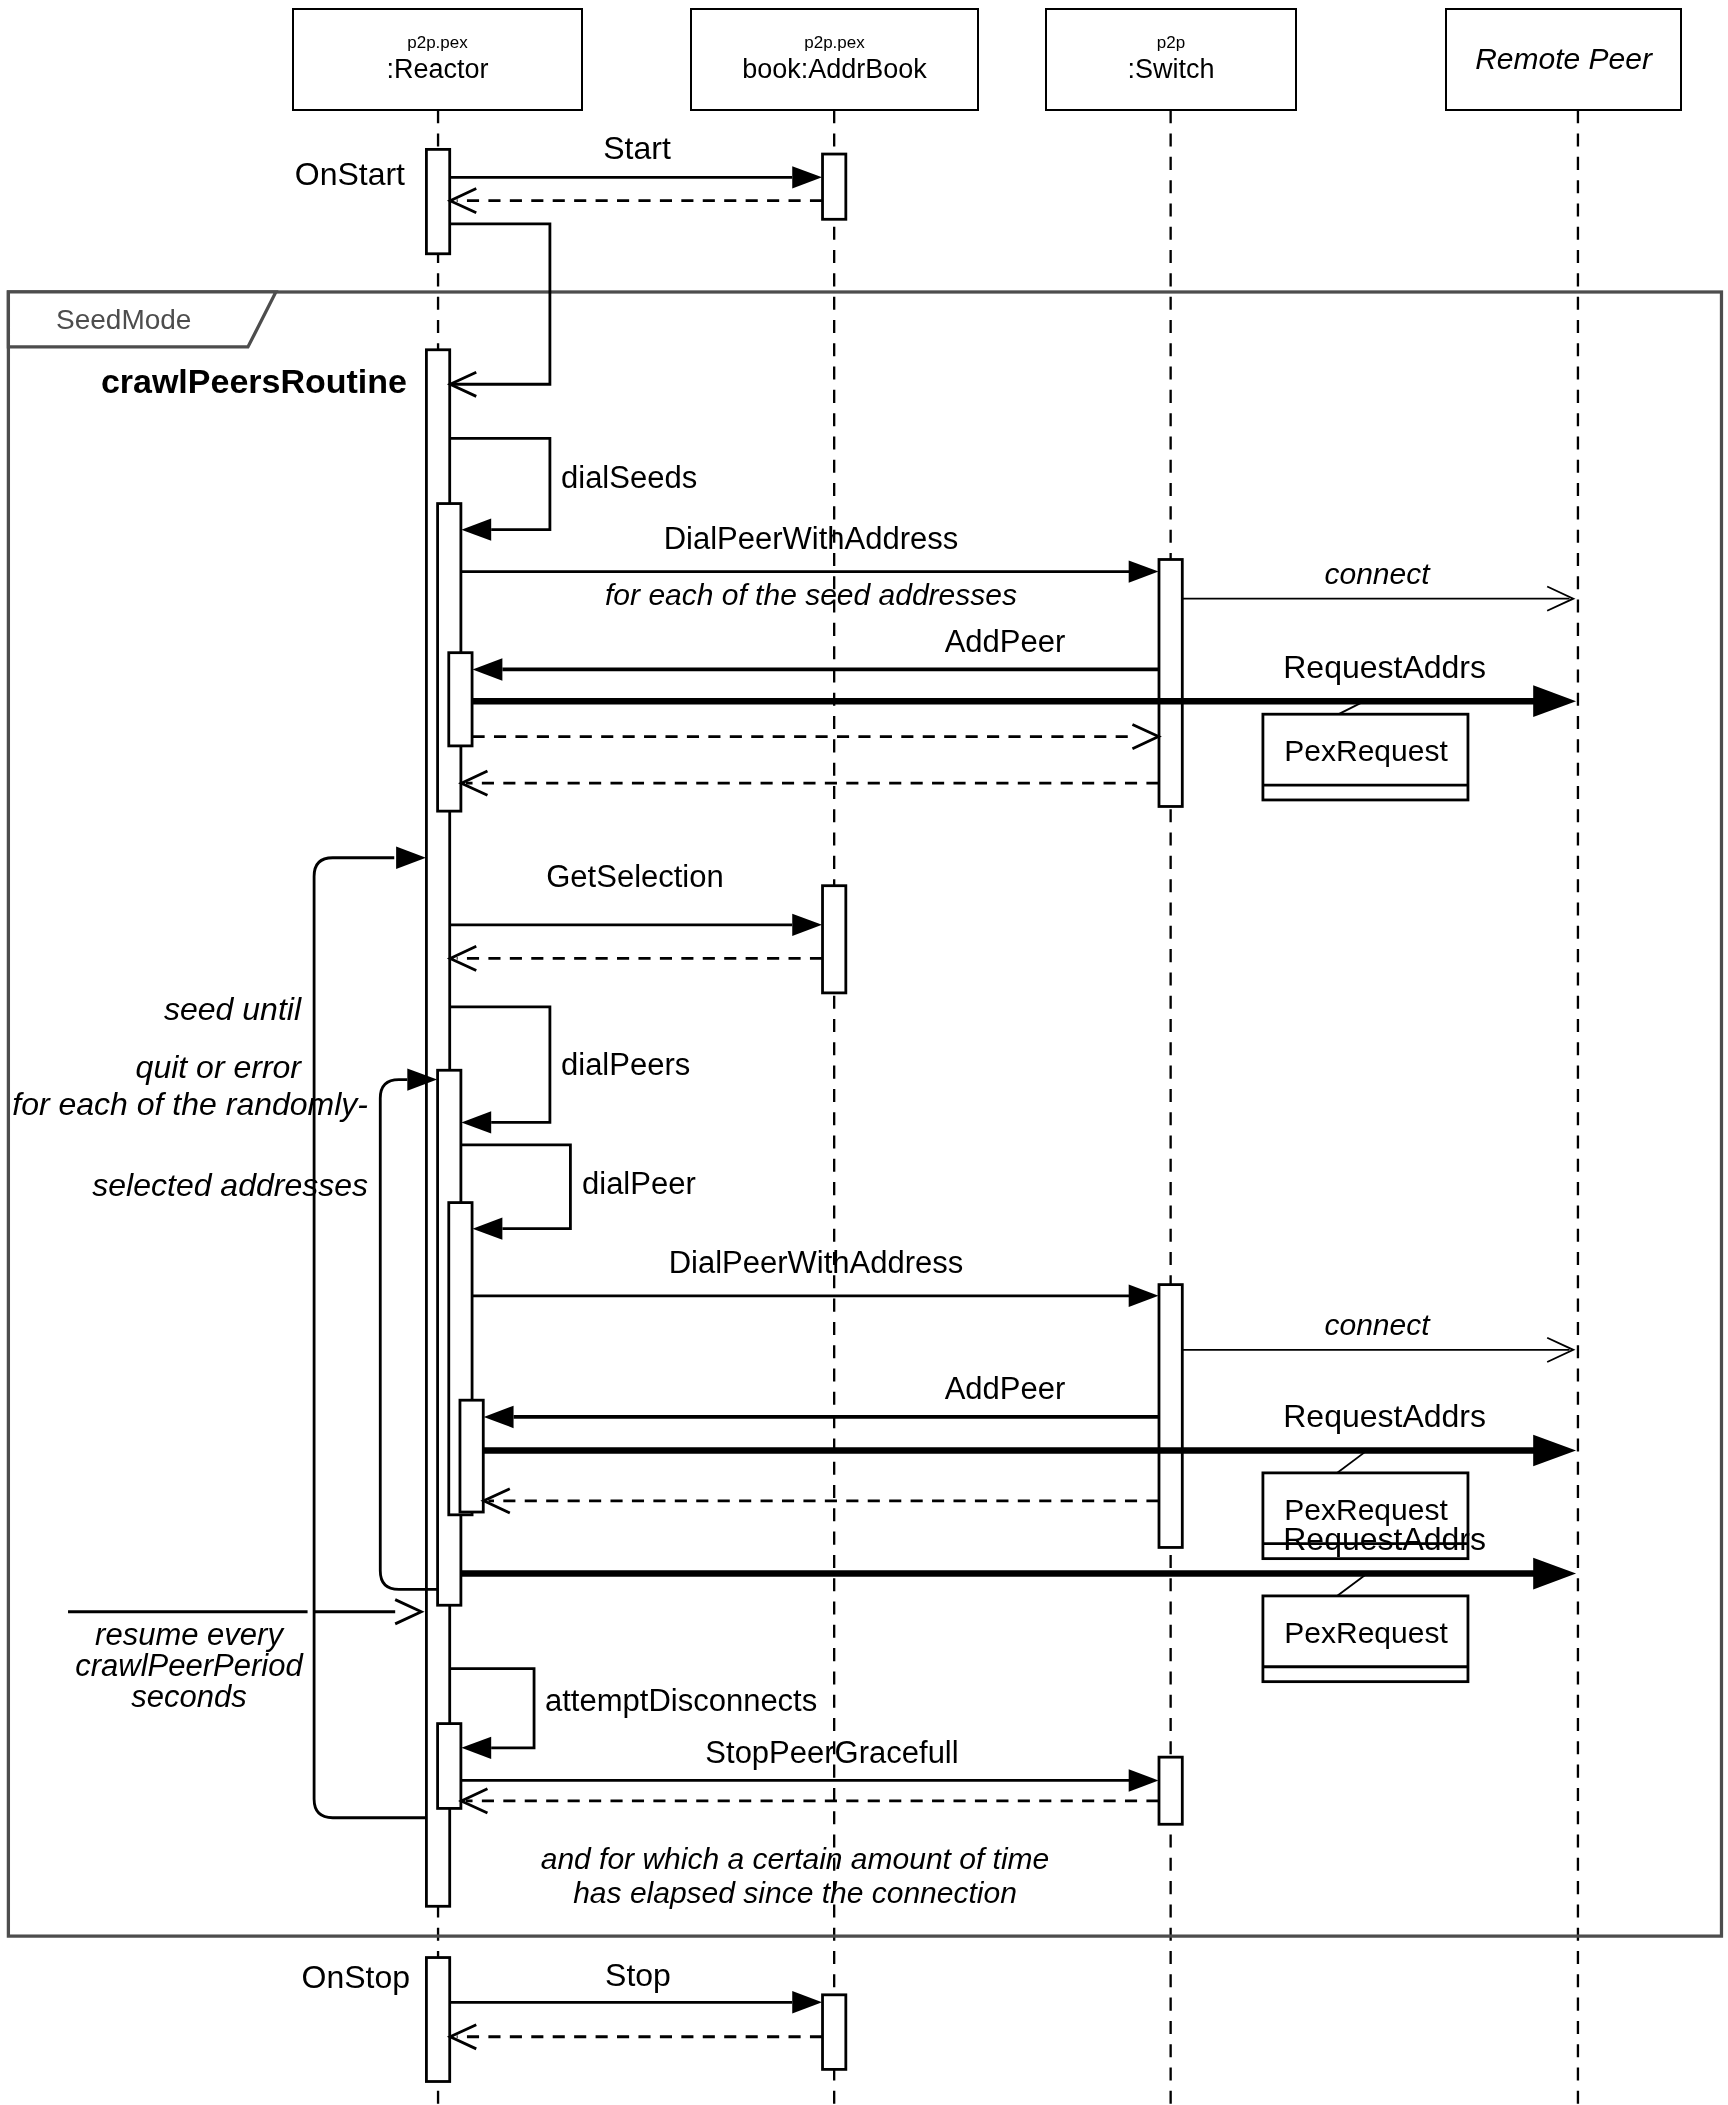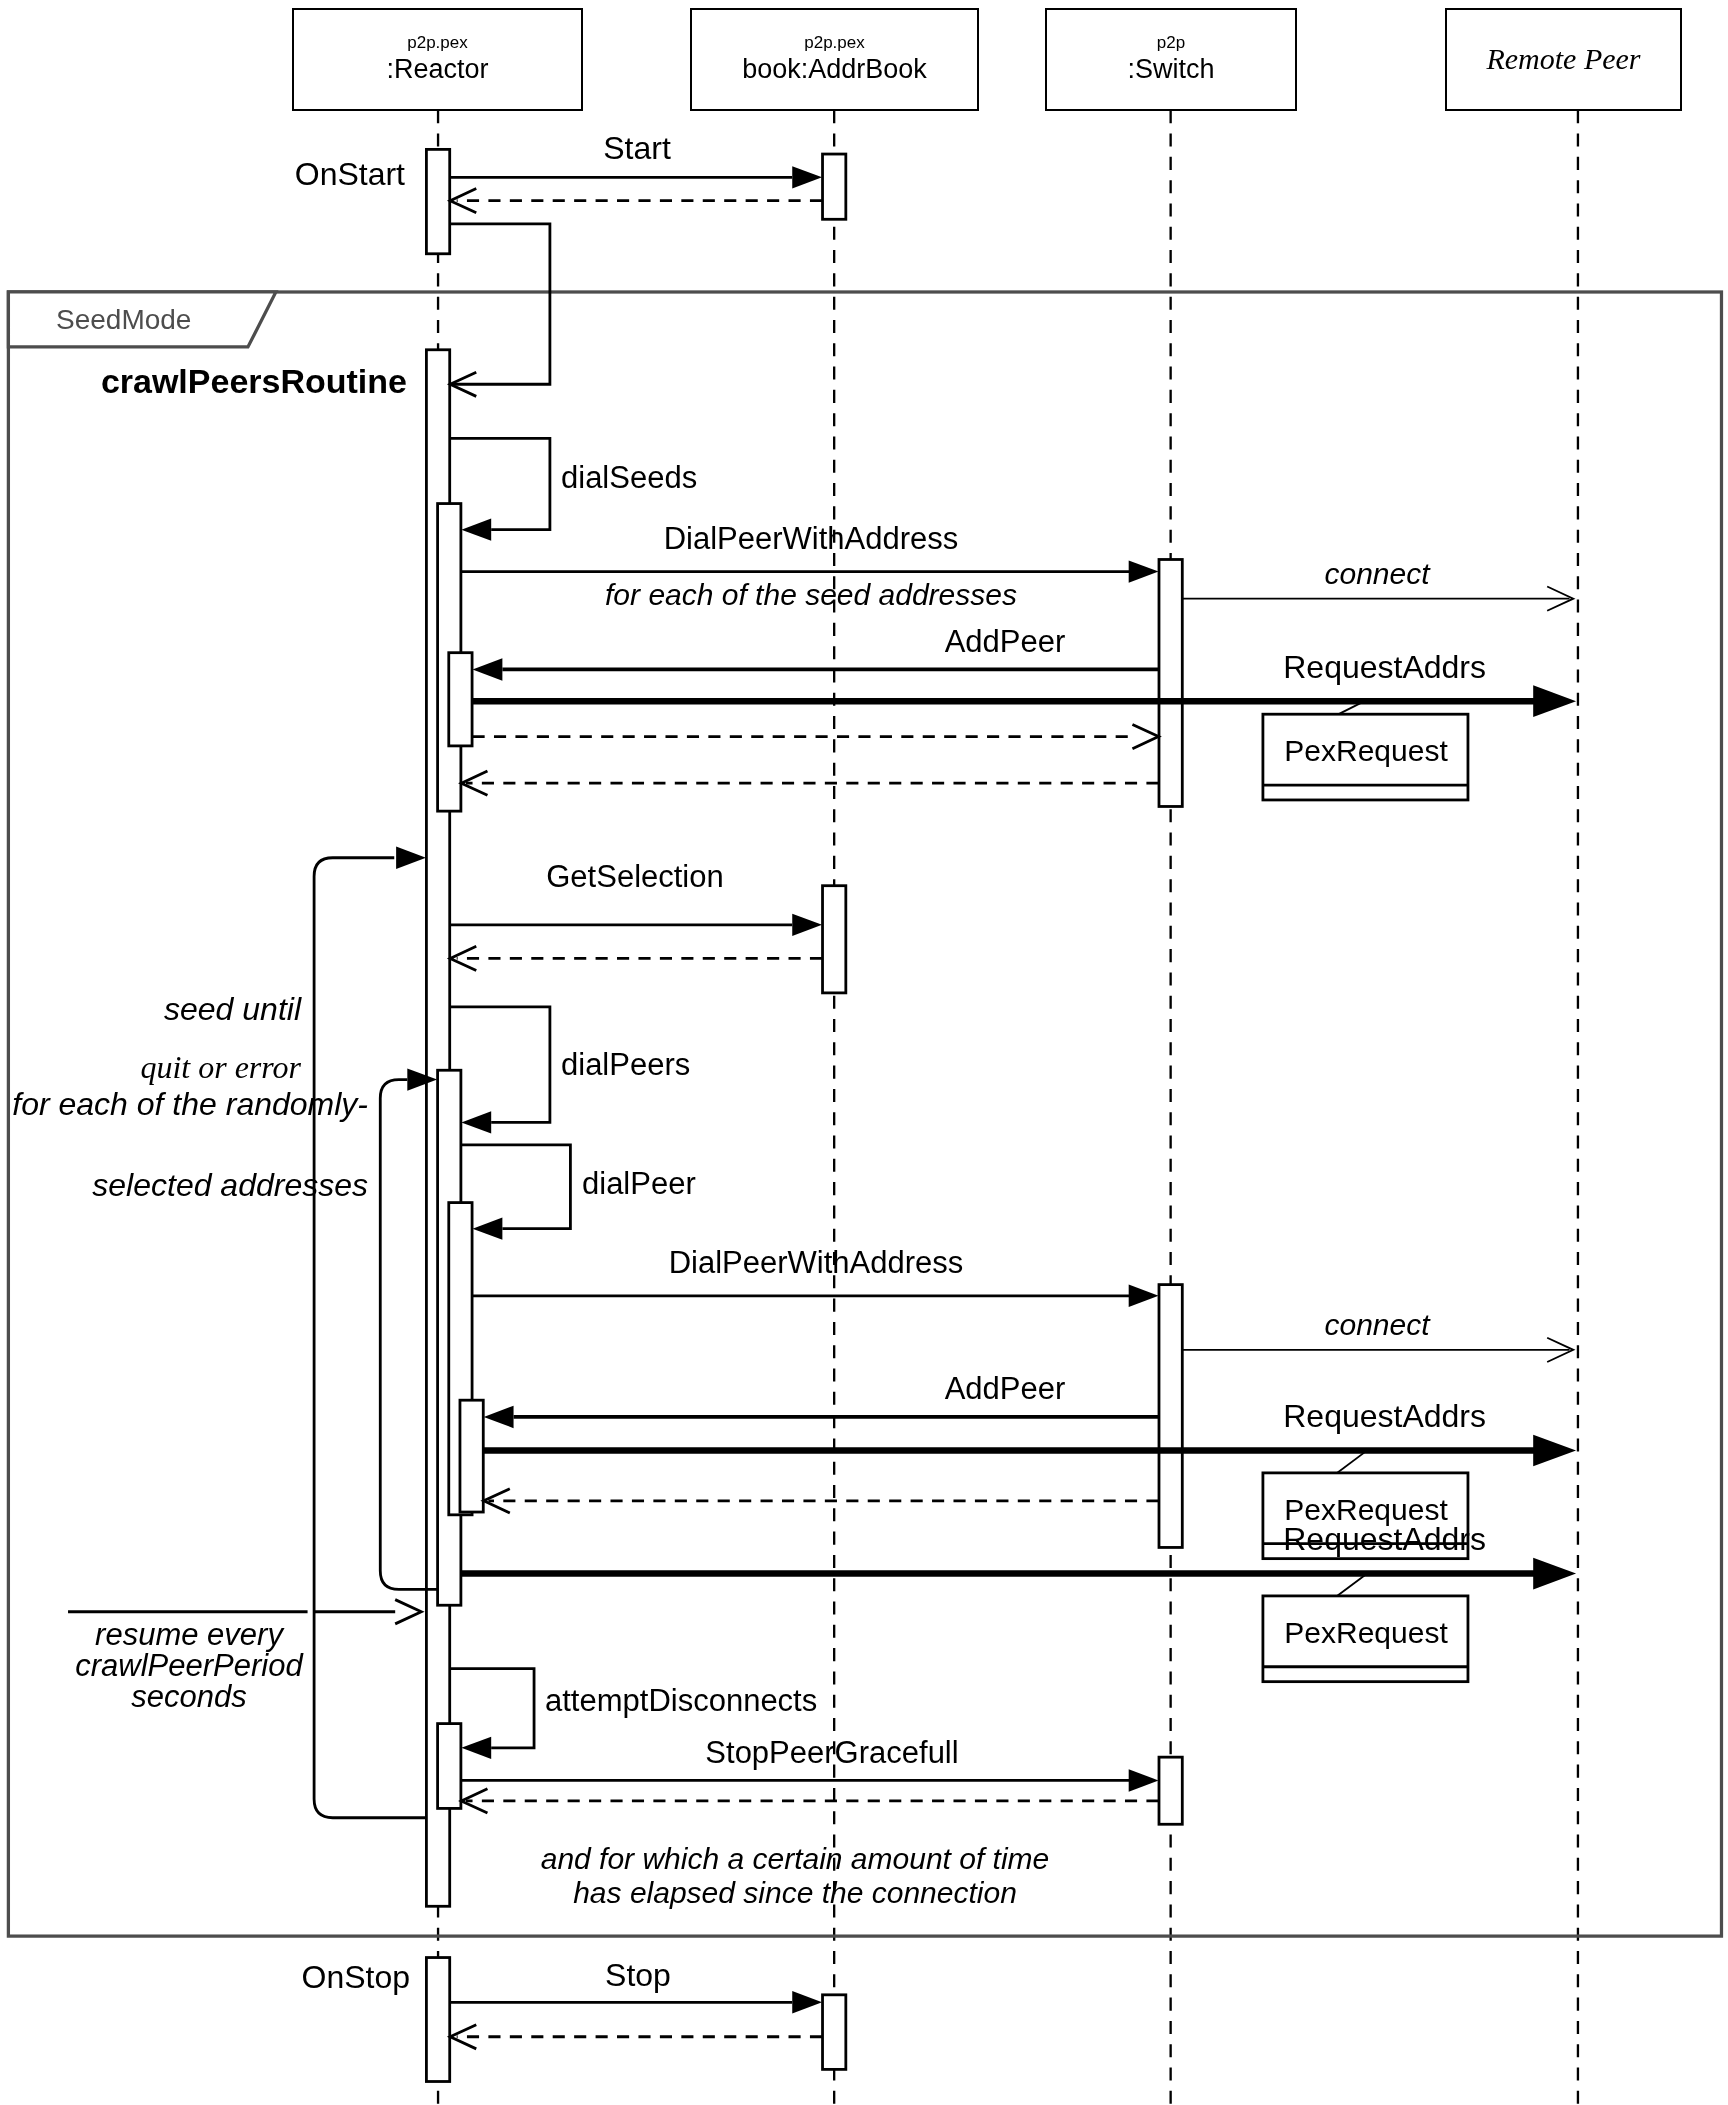--- a/index.html
+++ b/index.html
@@ -248,21 +248,21 @@
     <span class="l2">:Reactor</span>
   </div>
   <div class="pbox" style="left:690px;width:289px;">
     <span class="l1">p2p.pex</span>
     <span class="l2">book:AddrBook</span>
   </div>
   <div class="pbox" style="left:1045px;width:252px;">
     <span class="l1">p2p</span>
     <span class="l2">:Switch</span>
   </div>
-  <div class="pbox" style="left:1445px;width:237px;font-family:Liberation Serif, serif;">
+  <div class="pbox" style="left:1445px;width:237px;">
     <span class="single">Remote Peer</span>
   </div>
 
   <div class="lbl s30 gray" style="left:56px;top:304px;">SeedMode</div>
 
   <div class="lbl s34" style="right:1323px;top:157px;">OnStart</div>
   <div class="lbl s34 c" style="left:637px;top:131px;">Start</div>
 
   <div class="lbl b" style="right:1321px;top:362px;">crawlPeersRoutine</div>
 
@@ -273,21 +273,21 @@
 
   <div class="lbl s32 i c" style="left:1377px;top:557px;">connect</div>
   <div class="lbl c" style="left:1005px;top:625px;">AddPeer</div>
   <div class="lbl s34" style="right:242px;top:650px;">RequestAddrs</div>
   <div class="lbl s32 c" style="left:1366px;top:734px;">PexRequest</div>
 
   <div class="lbl c" style="left:635px;top:860px;">GetSelection</div>
   <div class="lbl" style="left:561px;top:1048px;">dialPeers</div>
 
   <div class="lbl s34 i" style="right:1427px;top:992px;">seed until</div>
-  <div class="lbl s34 i" style="right:1427px;top:1050px;font-family:Liberation Serif, serif;">quit or error</div>
+  <div class="lbl s34 i" style="right:1427px;top:1050px;">quit or error</div>
 
   <div class="lbl s34 i" style="right:1360px;top:1087px;">for each of the randomly-</div>
   <div class="lbl s34 i" style="right:1360px;top:1135px;margin-top:33px;">selected addresses</div>
 
   <div class="lbl" style="left:582px;top:1167px;">dialPeer</div>
 
   <div class="lbl c" style="left:816px;top:1246px;">DialPeerWithAddress</div>
   <div class="lbl s32 i c" style="left:1377px;top:1308px;">connect</div>
   <div class="lbl c" style="left:1005px;top:1372px;">AddPeer</div>
   <div class="lbl s34" style="right:242px;top:1399px;">RequestAddrs</div>

